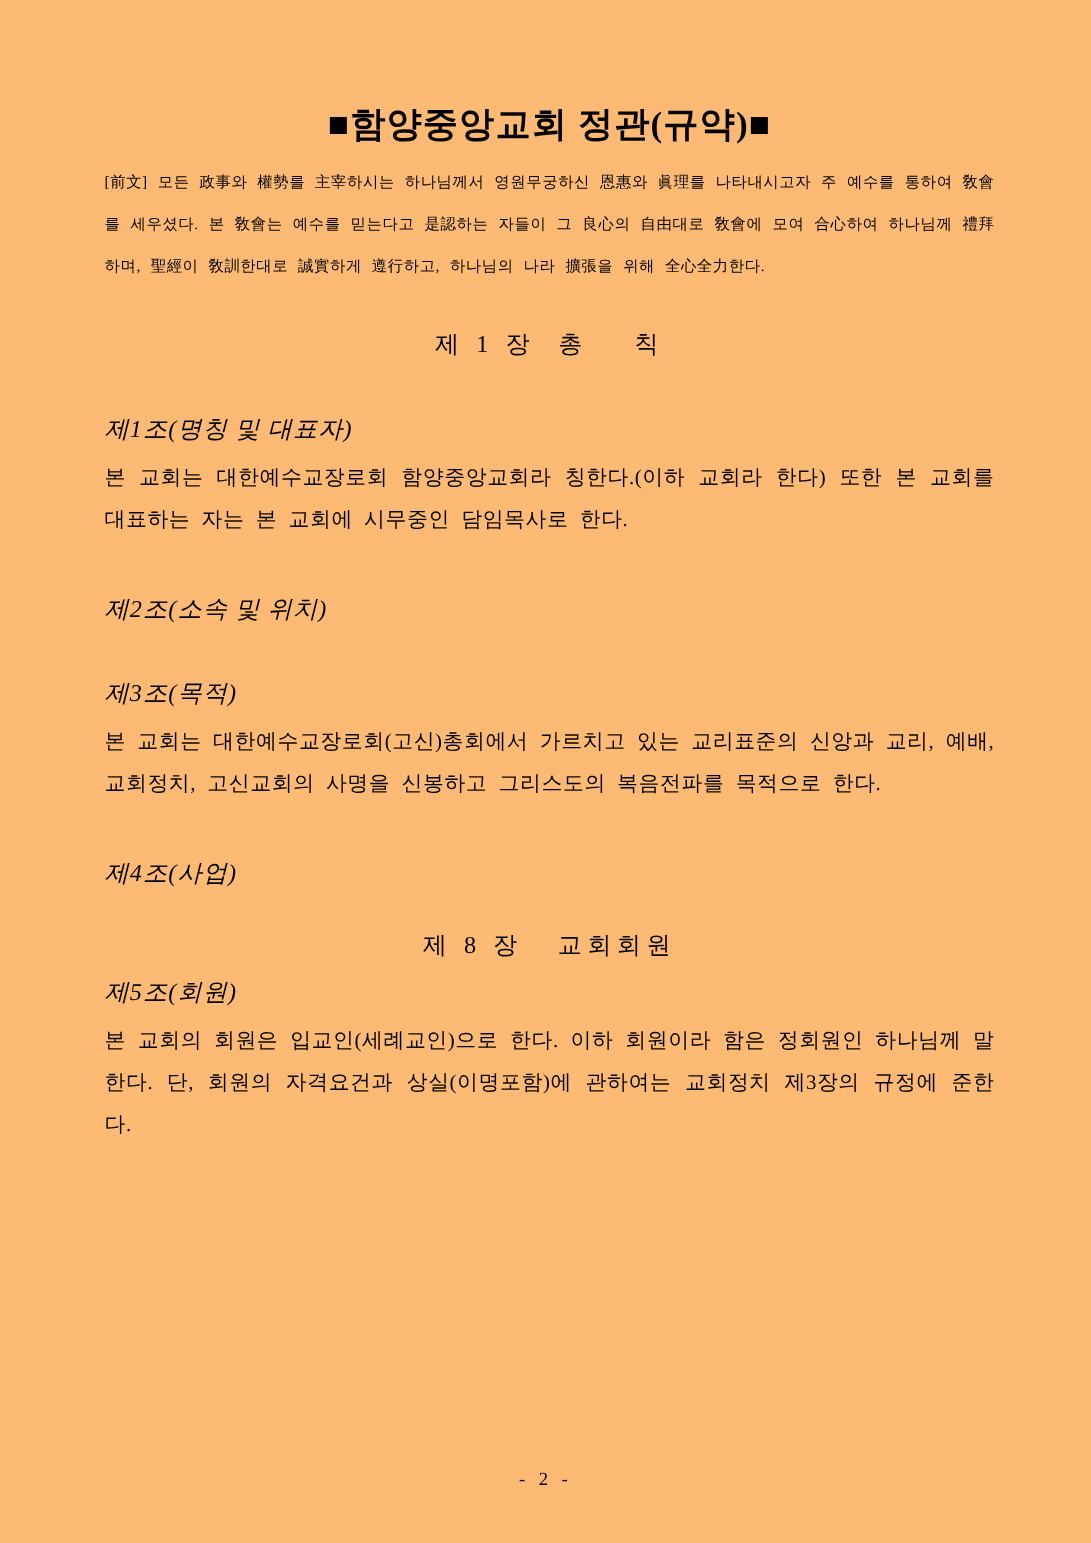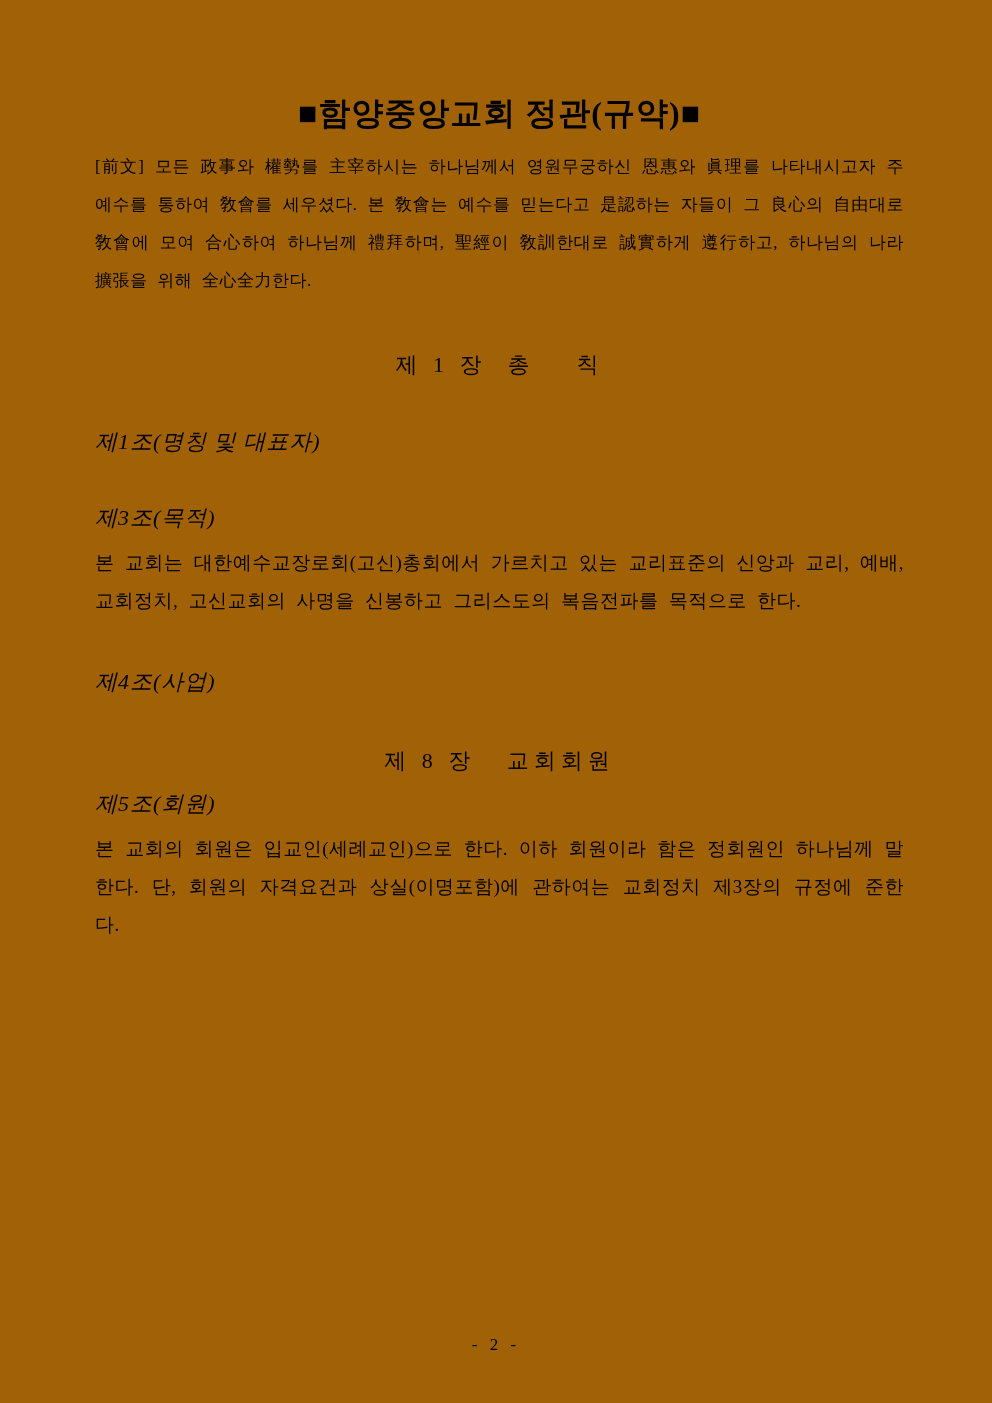--- a/index.html
+++ b/index.html
@@ -1,35 +1,35 @@
 <!DOCTYPE html>
 <html><head>
 <meta charset="utf-8">
 <style>
   html, body { margin: 0; padding: 0; background: #ffffff; }
   .page {
     width: 992px; height: 1403px;
     position: relative; box-sizing: border-box;
-    background: #a16207; color: #000000;
+    background: #fdba74; color: #000000;
     font-family: "Liberation Serif", "DejaVu Serif", serif;
     padding: 90px 88px 0 95px;
     overflow: hidden;
   }
   h1.doc-title {
     margin: 0; text-align: center;
     font-size: 32px; line-height: 46px;
     font-weight: bold; letter-spacing: 1px;
   }
   p.preamble {
     margin: 12px 0 0 0;
-    font-size: 17px; line-height: 38px;
+    font-size: 14px; line-height: 38px;
     text-align: justify; letter-spacing: 0.5px; word-spacing: 5px;
   }
   h2.chapter {
-    margin: 50px 0 0 0; text-align: center;
+    margin: 36px 0 0 0; text-align: center;
     font-size: 22px; line-height: 30px;
     font-weight: normal; white-space: pre; letter-spacing: 5px;
   }
   h3.article {
     margin: 48px 0 0 0;
     font-size: 22px; line-height: 28px;
     font-weight: normal; letter-spacing: 1px; font-style: italic;
   }
   h3.article.tight { margin-top: 14px; }
   p.body {
@@ -53,21 +53,23 @@
 
 <div class="page">
 
   <h1 class="doc-title">■함양중앙교회 정관(규약)■</h1>
 
   <p class="preamble">[前文] 모든 政事와 權勢를 主宰하시는 하나님께서 영원무궁하신 恩惠와 眞理를 나타내시고자 주 예수를 통하여 敎會를 세우셨다. 본 敎會는 예수를 믿는다고 是認하는 자들이 그 良心의 自由대로 敎會에 모여 合心하여 하나님께 禮拜하며, 聖經이 敎訓한대로 誠實하게 遵行하고, 하나님의 나라 擴張을 위해 全心全力한다.</p>
 
   <h2 class="chapter">제 1 장  총    칙</h2>
 
   <h3 class="article">제1조(명칭 및 대표자)</h3>
+  <p class="body">본 교회는 대한예수교장로회 함양중앙교회라 칭한다.(이하 교회라 한다) 또한 본 교회를 대표하는 자는 본 교회에 시무중인 담임목사로 한다.</p>
 
+  <h3 class="article">제2조(소속 및 위치)</h3>
 
   <h3 class="article">제3조(목적)</h3>
   <p class="body">본 교회는 대한예수교장로회(고신)총회에서 가르치고 있는 교리표준의 신앙과 교리, 예배, 교회정치, 고신교회의 사명을 신봉하고 그리스도의 복음전파를 목적으로 한다.</p>
 
   <h3 class="article">제4조(사업)</h3>
 
   <h2 class="chapter">제 8 장   교회회원</h2>
 
   <h3 class="article tight">제5조(회원)</h3>
   <p class="body">본 교회의 회원은 입교인(세례교인)으로 한다. 이하 회원이라 함은 정회원인 하나님께 말한다. 단, 회원의 자격요건과 상실(이명포함)에 관하여는 교회정치 제3장의 규정에 준한다.</p>

